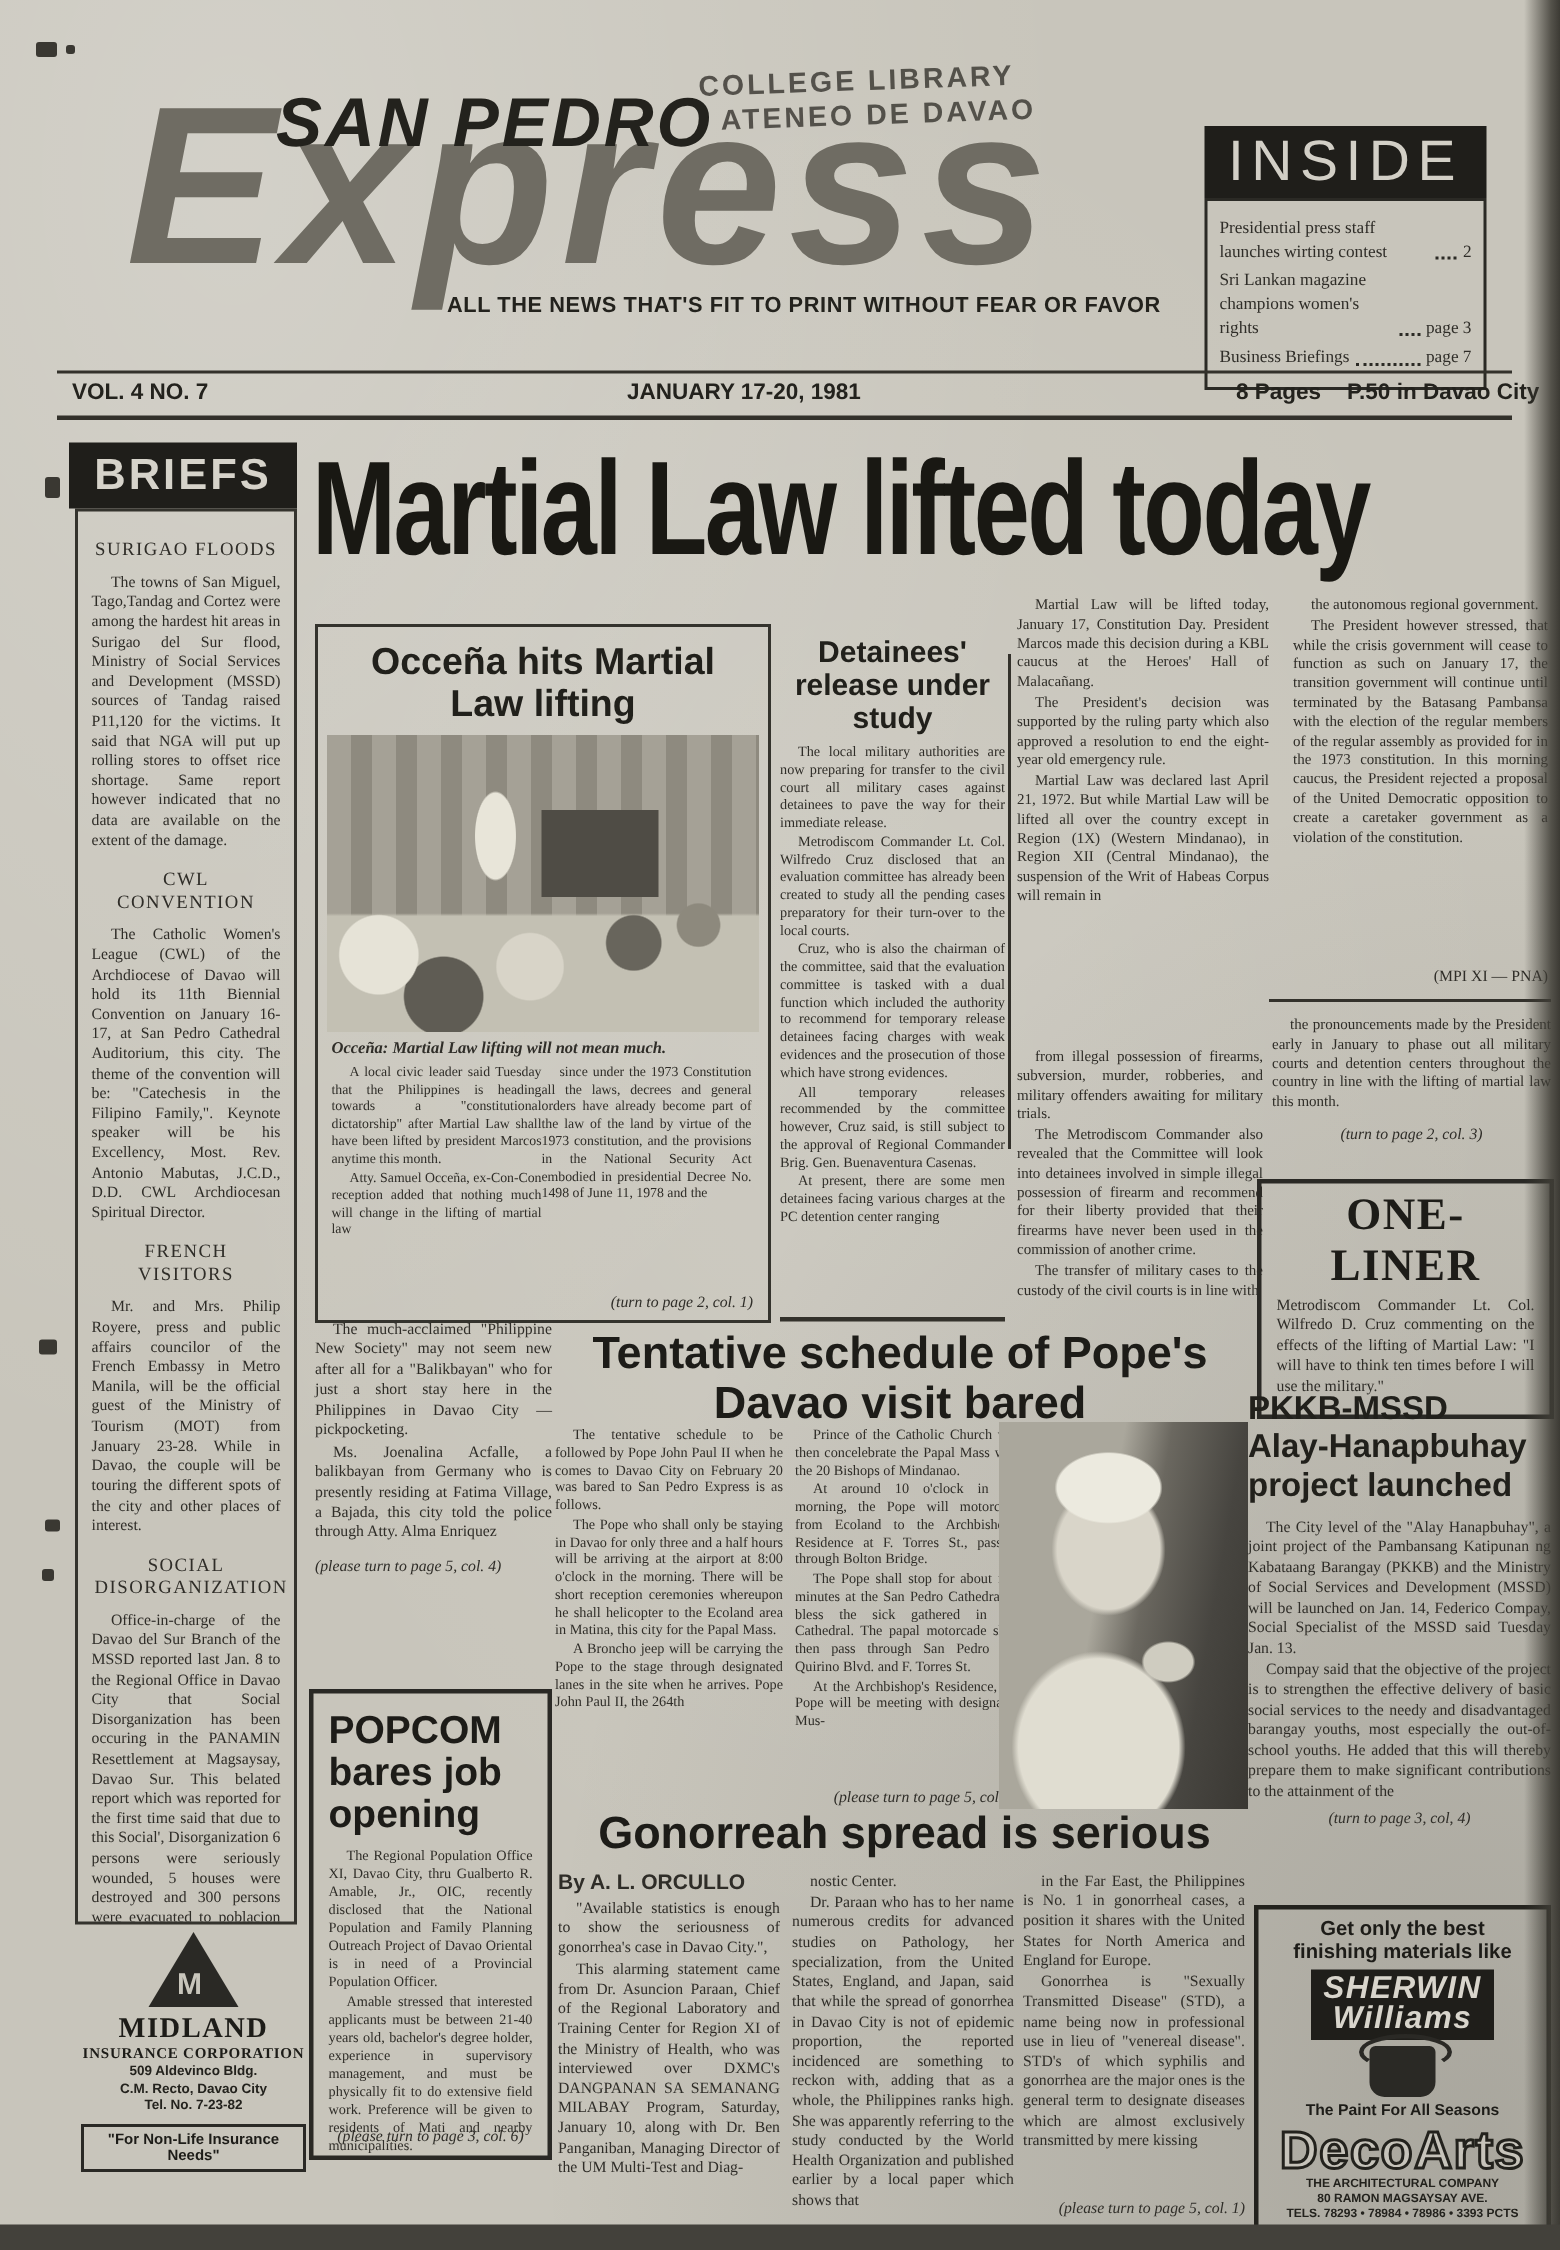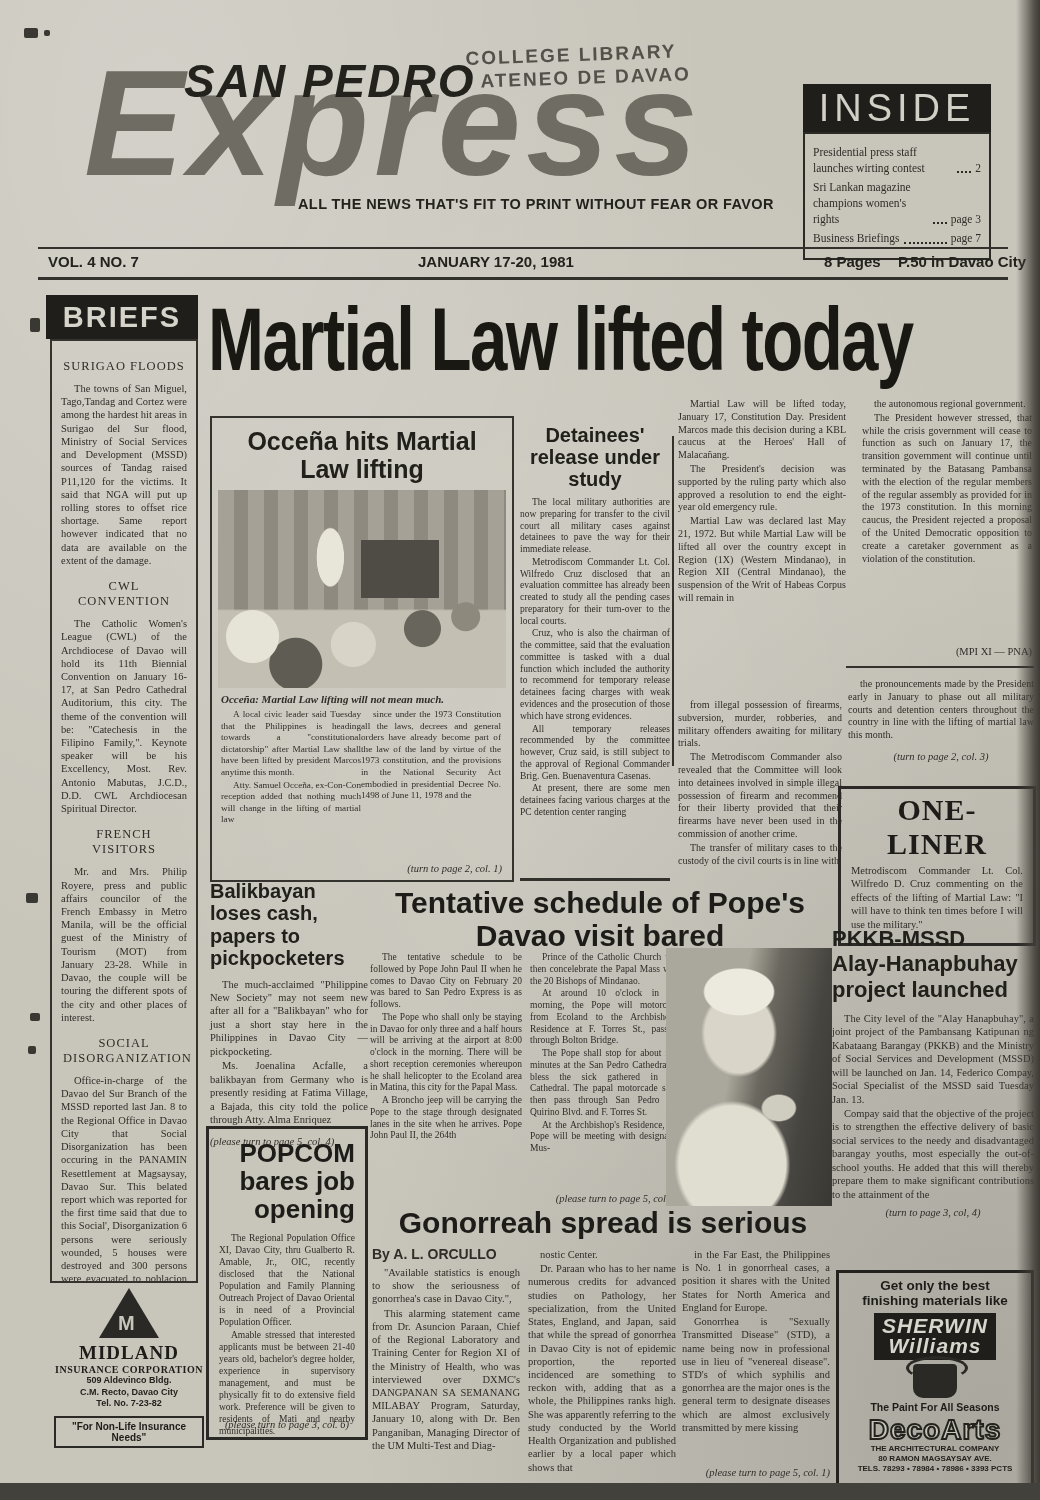--- a/index.html
+++ b/index.html
@@ -105,21 +105,21 @@
       radial-gradient(ellipse 58px 64px at 40% 84%, #e0ddd1 0 92%, rgba(0,0,0,0) 100%),
       linear-gradient(100deg,#aaa79c 0 40%,#6b6860 55%,#474540 78%,#3a3833 100%);}
   
   #pkkb{left:832px;top:926px;width:202px;}
   #pkkb-hd{font-weight:bold;font-size:22px;line-height:1.15;color:#21201b;margin-bottom:10px;}
   #pkkb-bd{font-size:10.5px;line-height:1.28;}
   #pkkb .turn{text-align:center;margin-top:6px;}
   
   #popcom{left:206px;top:1126px;width:162px;height:314px;border:3px solid #2a2925;
     box-sizing:border-box;padding:6px 10px;overflow:hidden;}
-  #pop-hd{text-align:right;font-weight:bold;font-size:26px;line-height:1.08;color:#1d1c18;margin:4px 0 10px;}
+  #pop-hd{text-align:left;font-weight:bold;font-size:26px;line-height:1.08;color:#1d1c18;margin:4px 0 10px;}
   #pop-bd{font-size:9.5px;line-height:1.26;}
   #pop-turn{position:absolute;left:10px;right:10px;bottom:7px;text-align:center;}
   
   #gon-hd{left:368px;top:1206px;width:470px;text-align:center;font-weight:bold;font-size:30px;color:#1d1c18;}
   #gon-by{left:372px;top:1246px;font-weight:bold;font-size:14px;}
   #gon-c1{left:372px;top:1266px;width:148px;font-size:10.5px;line-height:1.26;height:222px;overflow:hidden;}
   #gon-c2{left:528px;top:1248px;width:148px;font-size:10.5px;line-height:1.26;height:240px;overflow:hidden;}
   #gon-c3{left:682px;top:1248px;width:148px;font-size:10.5px;line-height:1.26;height:214px;overflow:hidden;}
   #gon-turn{left:682px;top:1464px;width:148px;}
   
@@ -127,21 +127,21 @@
     box-sizing:border-box;text-align:center;padding:6px 6px;}
   .sw-line{font-weight:bold;font-size:13.5px;line-height:1.1;color:#1d1c18;}
   #sw-brand{display:inline-block;background:#1f1e1a;color:#d8d5cc;margin-top:4px;
     padding:3px 8px 4px;font-weight:bold;font-style:italic;line-height:.95;}
   #sw-brand .b1{font-size:21px;letter-spacing:1px;}
   #sw-brand .b2{font-size:21px;letter-spacing:1px;}
   #sw-bucket{width:44px;height:34px;margin:4px auto 2px;background:#2a2925;border-radius:4px 4px 10px 10px;position:relative;}
   #sw-bucket:before{content:"";position:absolute;left:-7px;top:-8px;width:56px;height:18px;
     border:3px solid #2a2925;border-radius:50%;border-bottom-color:transparent;}
   #sw-slogan{font-weight:bold;font-size:10.5px;margin-top:3px;color:#1d1c18;}
-  #sw-deco{font-weight:bold;font-size:28px;letter-spacing:1px;line-height:1;margin-top:3px;
+  #sw-deco{font-weight:bold;font-size:35px;letter-spacing:1px;line-height:1;margin-top:3px;
     color:#c6c3ba;-webkit-text-stroke:2px #23221d;}
   .sw-small{font-weight:bold;font-size:8px;line-height:1.25;color:#23221d;}
   
   #midland{left:54px;top:1288px;width:150px;text-align:center;}
   #mid-logo{width:0;height:0;margin:0 auto;border-left:30px solid transparent;
     border-right:30px solid transparent;border-bottom:50px solid #2a2925;position:relative;}
   #mid-logo span{position:absolute;left:-11px;top:24px;color:#c8c5bb;font-weight:bold;
     font-size:20px;font-family:"Liberation Sans",sans-serif;}
   #mid-name1{font-weight:bold;font-size:19px;letter-spacing:1px;margin-top:4px;color:#1d1c18;}
   #mid-name2{font-weight:bold;font-size:10px;letter-spacing:.5px;color:#1d1c18;}
@@ -234,21 +234,21 @@
         <p>All temporary releases recommended by the committee however, Cruz said, is still subject to the approval of Regional Commander Brig. Gen. Buenaventura Casenas.</p>
         <p>At present, there are some men detainees facing various charges at the PC detention center ranging</p>
       </div>
   </div>
   <div class="abs rule" id="rule-det"></div>
 
   <div class="abs rule" id="ms-vrule"></div>
   <div class="abs just paras" id="ms-col1">
       <p>Martial Law will be lifted today, January 17, Constitution Day. President Marcos made this decision during a KBL caucus at the Heroes' Hall of Malacañang.</p>
       <p>The President's decision was supported by the ruling party which also approved a resolution to end the eight-year old emergency rule.</p>
-      <p>Martial Law was declared last May 21, 1972. But while Martial Law will be lifted all over the country except in Region (1X) (Western Mindanao), in Region XII (Central Mindanao), the suspension of the Writ of Habeas Corpus will remain in</p>
+      <p>Martial Law was declared last April 21, 1972. But while Martial Law will be lifted all over the country except in Region (1X) (Western Mindanao), in Region XII (Central Mindanao), the suspension of the Writ of Habeas Corpus will remain in</p>
     </div>
   <div class="abs just paras" id="ms-col2">
       <p>the autonomous regional government.</p>
       <p>The President however stressed, that while the crisis government will cease to function as such on January 17, the transition government will continue until terminated by the Batasang Pambansa with the election of the regular members of the regular assembly as provided for in the 1973 constitution. In this morning caucus, the President rejected a proposal of the United Democratic opposition to create a caretaker government as a violation of the constitution.</p>
     </div>
   <div class="abs" id="ms-credit">(MPI XI — PNA)</div>
   <div class="abs rule" id="rule-cont"></div>
   <div class="abs just paras" id="cont-left">
       <p>from illegal possession of firearms, subversion, murder, robberies, and military offenders awaiting for military trials.</p>
       <p>The Metrodiscom Commander also revealed that the Committee will look into detainees involved in simple illegal possession of firearm and recommend for their liberty provided that their firearms have never been used in the commission of another crime.</p>
@@ -260,21 +260,20 @@
       </div>
     <div class="turn">(turn to page 2, col. 3)</div>
   </div>
 
   <div class="abs" id="oneliner">
     <div id="ol-hd">ONE-LINER</div>
     <div id="ol-bd">Metrodiscom Commander Lt. Col. Wilfredo D. Cruz commenting on the effects of the lifting of Martial Law: "I will have to think ten times before I will use the military."</div>
   </div>
 
   <div class="abs" id="bal">
-    <div class="sans" id="bal-hd">Balikbayan loses cash, papers to pickpocketers</div>
     <div class="just paras" id="bal-bd">
         <p>The much-acclaimed "Philippine New Society" may not seem new after all for a "Balikbayan" who for just a short stay here in the Philippines in Davao City — pickpocketing.</p>
         <p>Ms. Joenalina Acfalle, a balikbayan from Germany who is presently residing at Fatima Village, a Bajada, this city told the police through Atty. Alma Enriquez</p>
       </div>
     <div class="turn">(please turn to page 5, col. 4)</div>
   </div>
 
   <div class="abs sans" id="pope-hd">
     <div>Tentative schedule of Pope's</div>
     <div>Davao visit bared</div>

